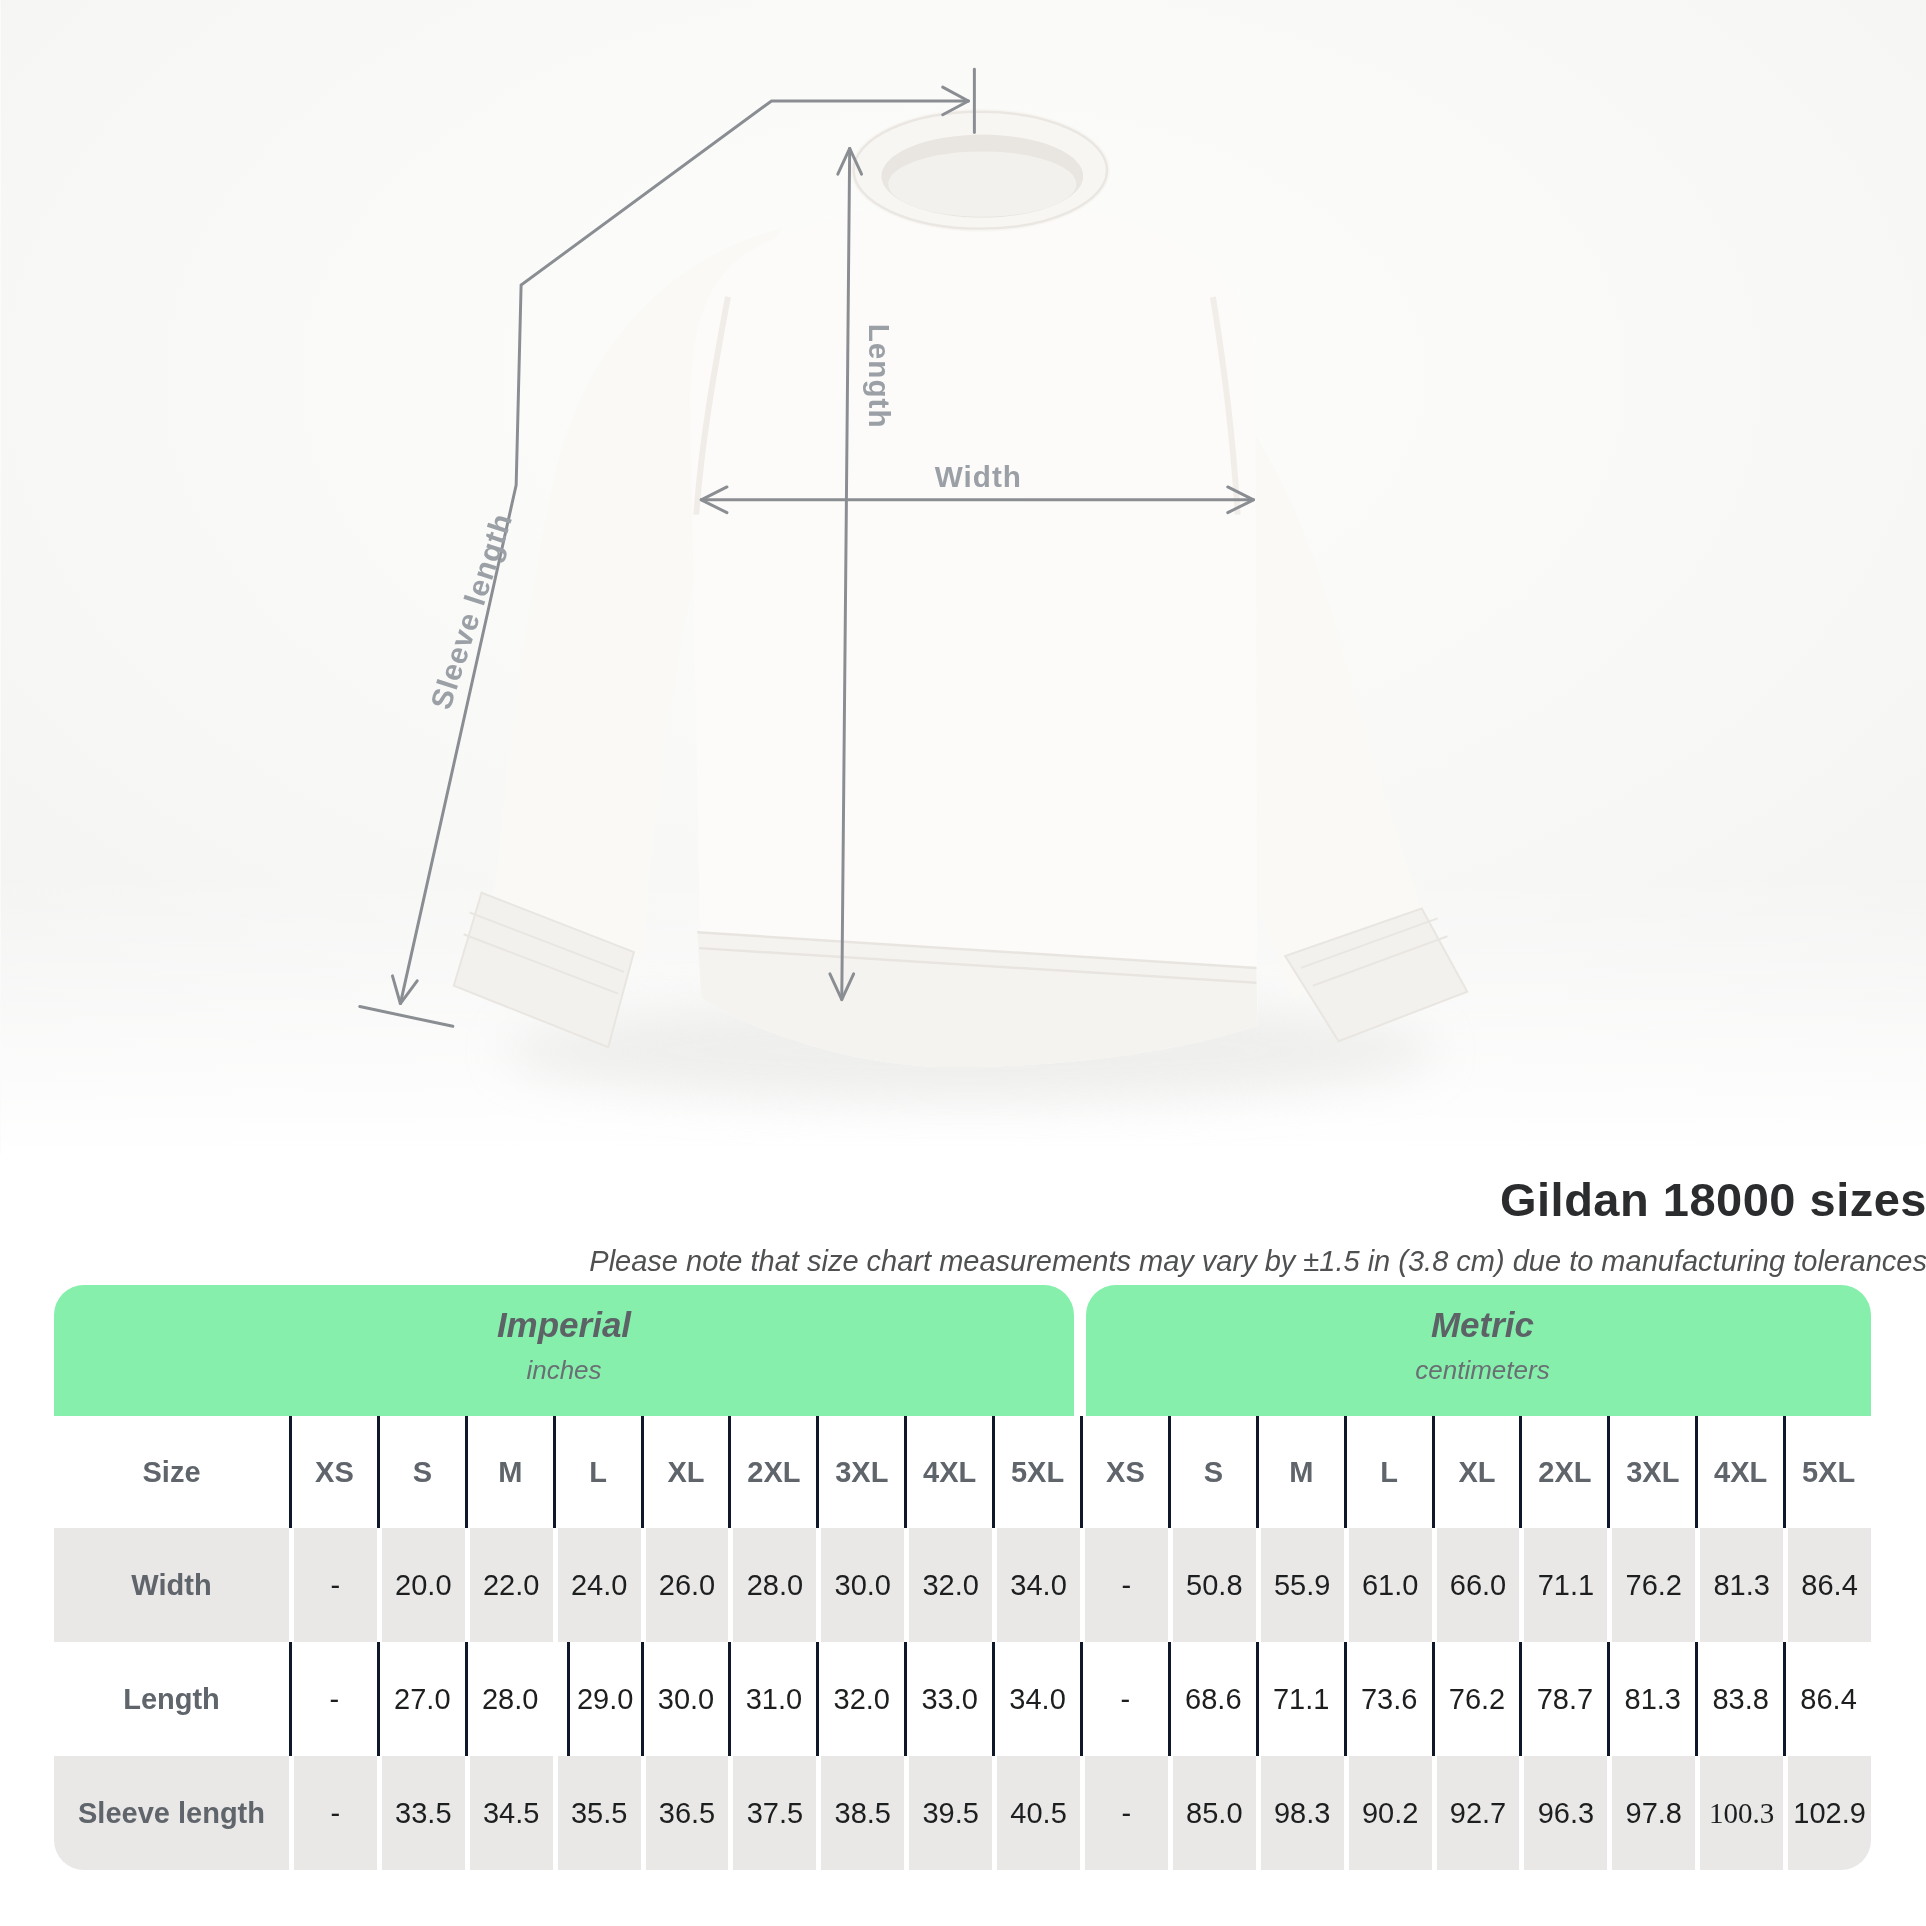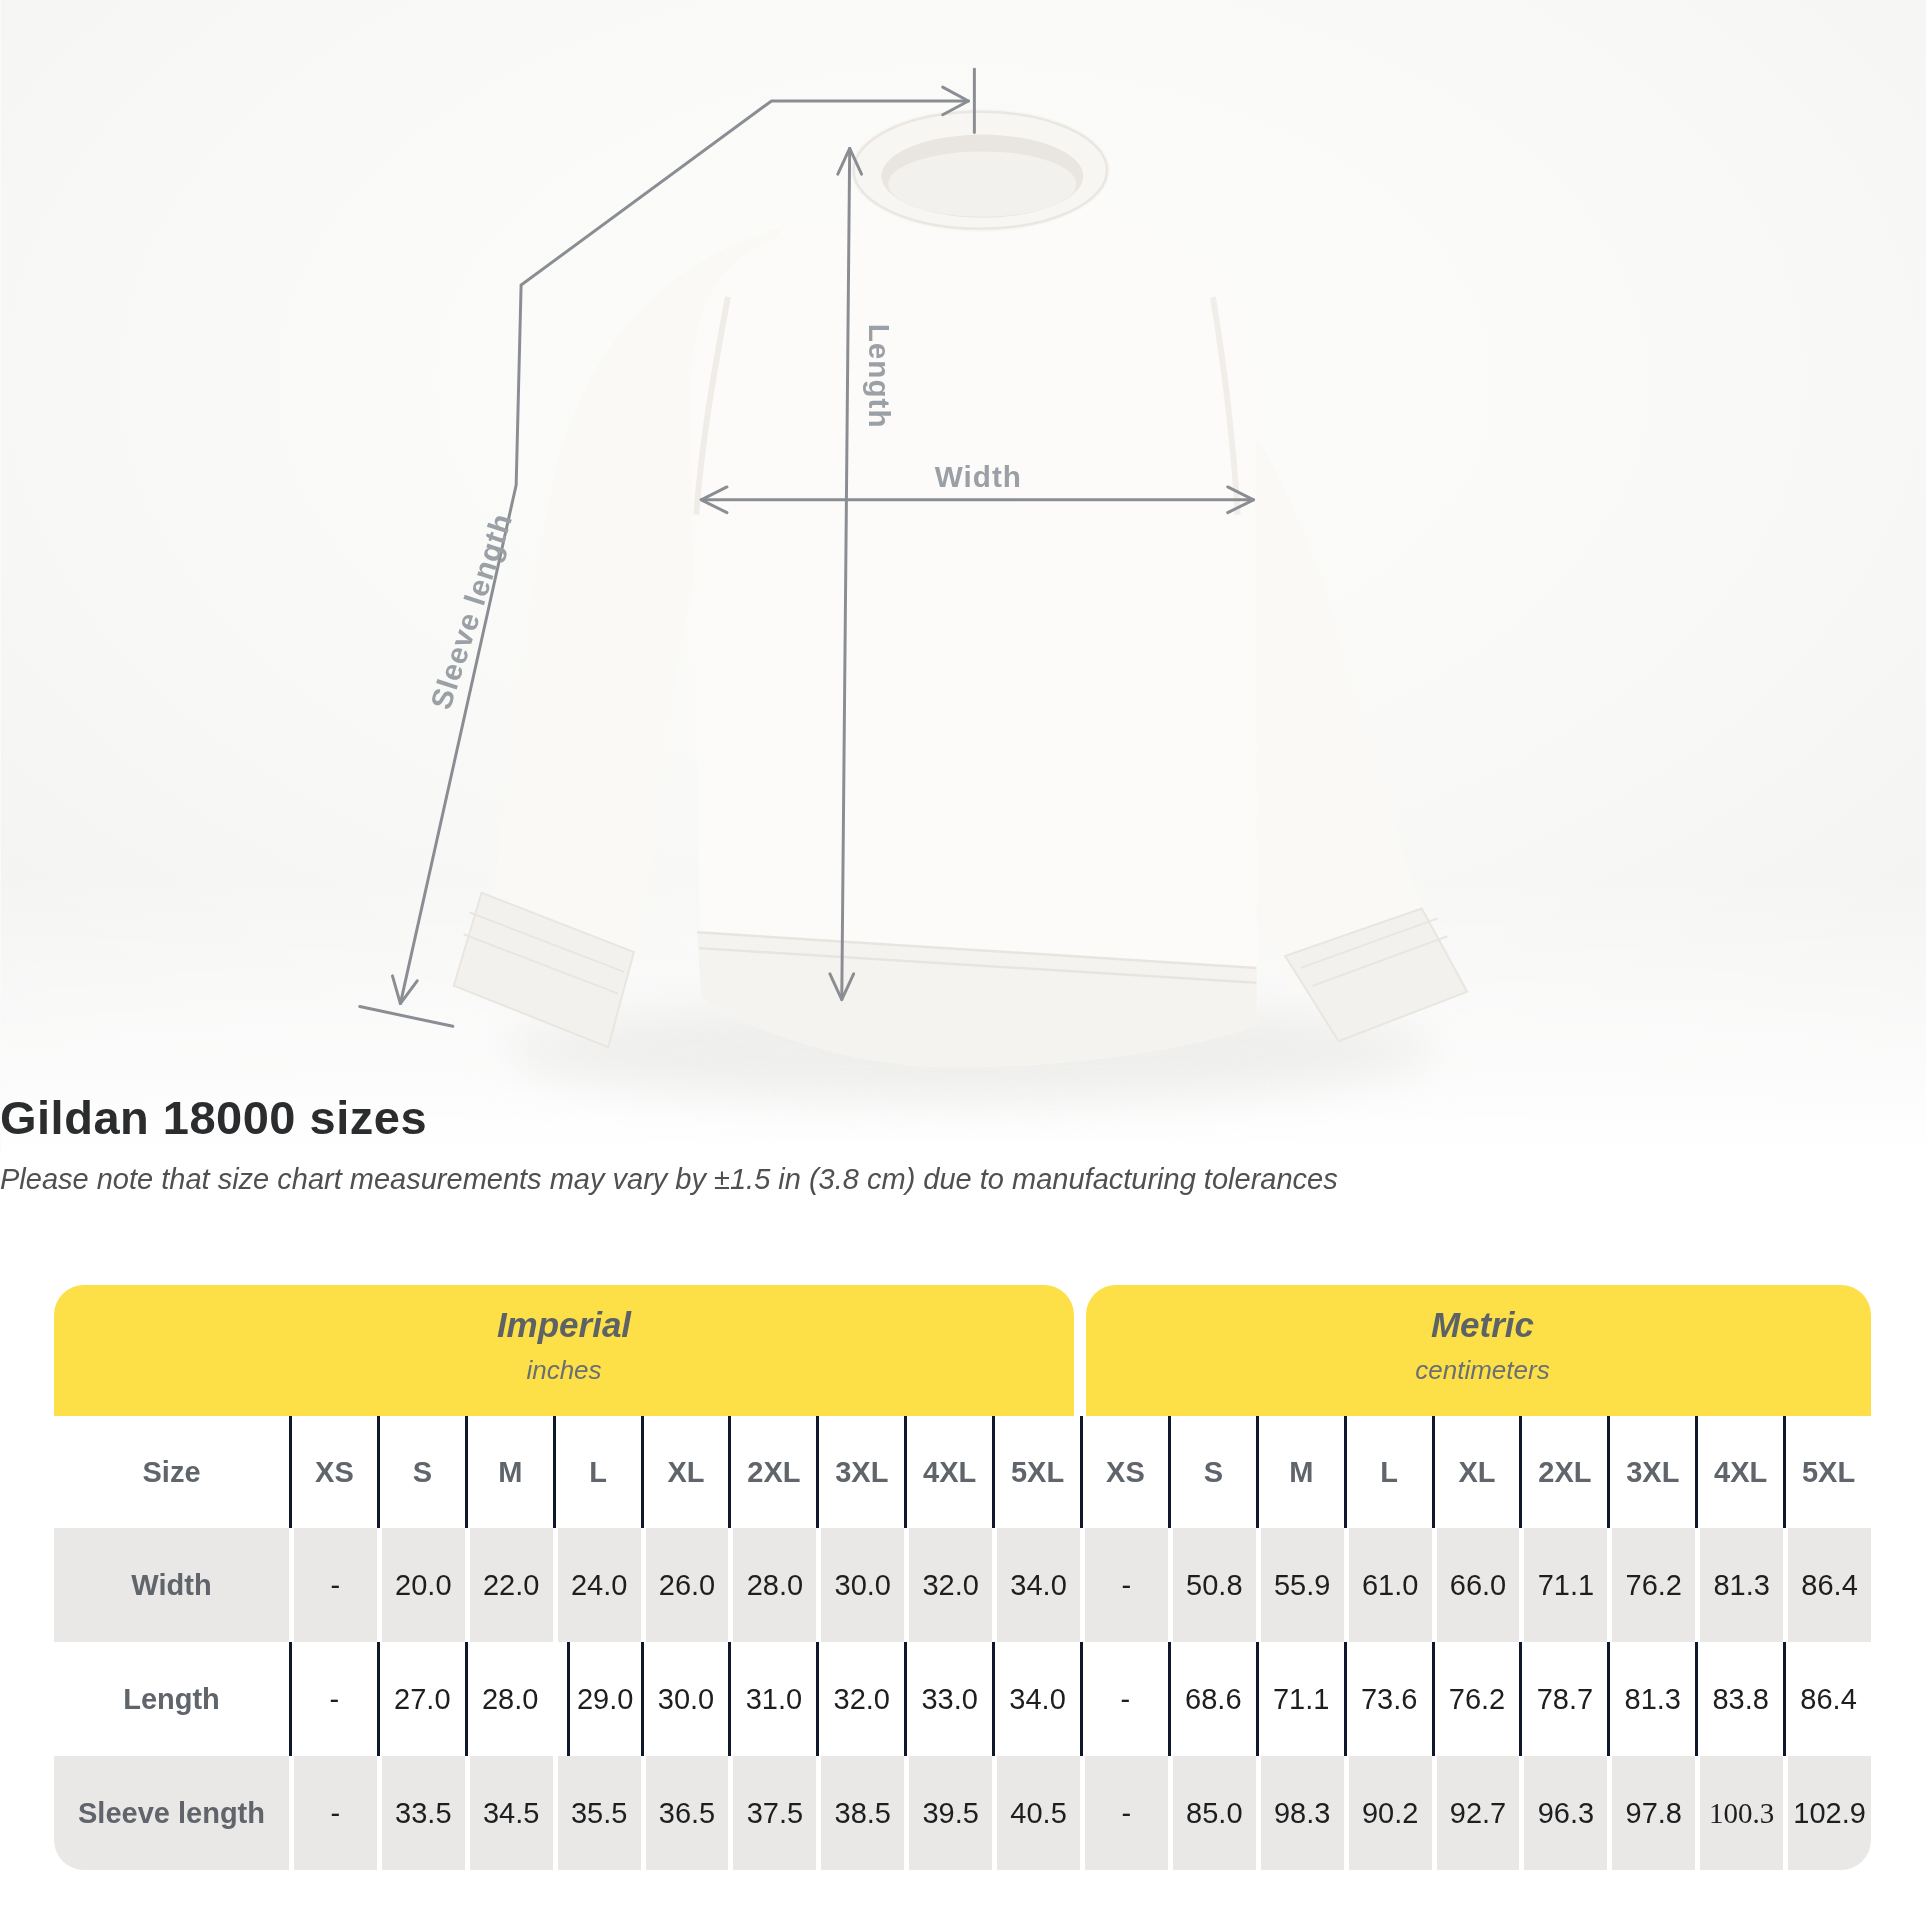--- a/index.html
+++ b/index.html
@@ -6,37 +6,37 @@
   html,body { width:1927px; height:1927px; background:#ffffff; font-family:"Liberation Sans", sans-serif; overflow:hidden; position:relative; }
 
   
   .photo-area { position:absolute; left:0; top:0; width:1927px; height:1153px; }
   .photo-area svg { display:block; }
 
   .ann-label { font-weight:bold; font-size:30px; fill:#9aa0a5; letter-spacing:1px; }
   .ann-line  { stroke:#8a8e92; stroke-width:3; fill:none; stroke-linecap:round; }
 
   
-  .title-wrap { position:absolute; left:0; top:1090px; width:1927px; text-align:left; }
+  .title-wrap { position:absolute; left:0; top:1172px; width:1927px; text-align:right; }
   .page-title { font-size:47px; font-weight:bold; color:#2b2c2d; letter-spacing:0.5px; }
   .page-subtitle { margin-top:18px; font-size:29px; font-style:italic; color:#4e5052; }
 
   
   .size-table {
     position:absolute; left:54px; top:1285px; width:1817px; height:584px;
     display:grid;
     grid-template-columns:235px repeat(18, 1fr);
     grid-template-rows:131px 112px 114px 114px 114px;
   }
   .cell { display:flex; align-items:center; justify-content:center; }
   .bg-gray { background:#e9e8e7; }
   .sep-white { border-left:5px solid #ffffff; }
   .sep-gray  { border-left:3px solid #0f172a; }
 
-  .group-block { grid-row:1; background:#fde047; border-radius:30px 30px 0 0;
+  .group-block { grid-row:1; background:#86efac; border-radius:30px 30px 0 0;
     display:flex; flex-direction:column; align-items:center; padding-top:20px; }
   .block-imperial { grid-column:1 / span 10; margin-right:6px; }
   .block-metric   { grid-column:11 / span 9; margin-left:6px;padding-left:8px; }
   .group-label { font-size:35px; font-weight:bold; font-style:italic; color:#5d6267; }
   .group-sub   { margin-top:10px; font-size:26px; font-style:italic; color:#6a6f74; }
 
   .c-label { grid-column:1; }
   .r2 { grid-row:2; } .r3 { grid-row:3; } .r4 { grid-row:4; } .r5 { grid-row:5; }
   .head-label, .row-label { font-size:29px; font-weight:bold; color:#5f656b; }
   .val { font-size:29px; color:#1d1e1f; }

